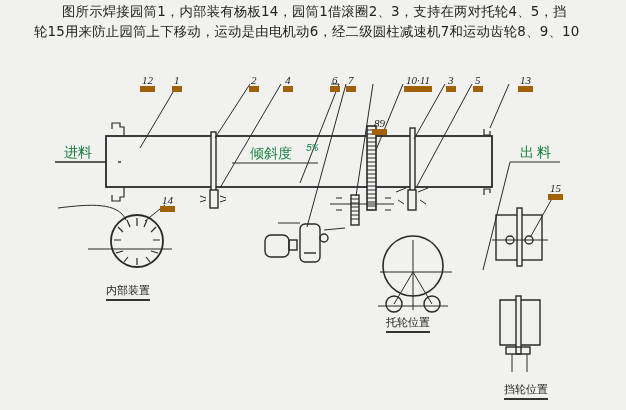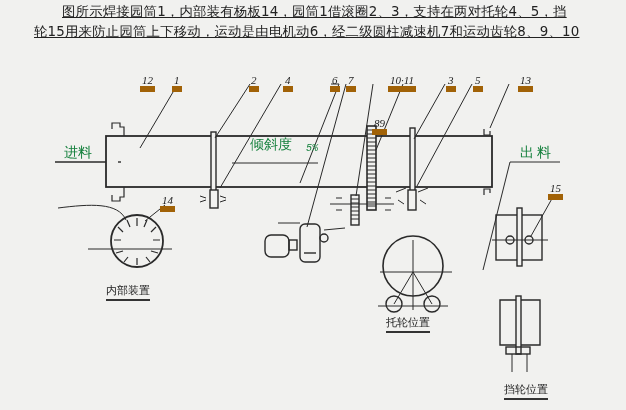--- a/index.html
+++ b/index.html
@@ -1,20 +1,20 @@
 <!DOCTYPE html>
 <html><head>
 <meta charset="utf-8">
 <style>
   html, body { margin:0; padding:0; }
   body { width:626px; height:410px; background:#f1f1ef; overflow:hidden; position:relative;
          font-family: "DejaVu Serif", "Liberation Serif", serif; color:#1e1e1e; }
   .para { position:absolute; left:34px; top:2px; width:580px; font-size:13.4px; line-height:19.5px;
           letter-spacing:0.2px; color:#222; font-family:"DejaVu Sans", "Liberation Sans", sans-serif; }
-  .para .line { white-space:nowrap; display:block;text-decoration:underline; }
+  .para .line { white-space:nowrap; display:block; }
   .para .indent { padding-left:28px; }
   svg { position:absolute; left:0; top:0; }
   .lbl { position:absolute; font-size:11px; font-family:"Liberation Serif", serif; font-style:italic; color:#222;
          border-bottom:6px solid #a16207; line-height:12px; padding:0 2px; }
   .cn { position:absolute; font-size:14px; color:#15803d; font-family:Liberation Mono, monospace; }
   .cap { position:absolute; font-size:11px; color:#222; font-family:"DejaVu Serif", serif; border-bottom:2px solid #333; padding-bottom:1px; }
 </style>
 </head>
 <body>
 
@@ -124,27 +124,27 @@
   </g>
 </svg>
 
 <span class="lbl" style="left:140px;top:74px;">12</span>
 <span class="lbl" style="left:172px;top:74px;">1</span>
 <span class="lbl" style="left:249px;top:74px;">2</span>
 <span class="lbl" style="left:283px;top:74px;">4</span>
 <span class="lbl" style="left:330px;top:74px;">6</span>
 <span class="lbl" style="left:346px;top:74px;">7</span>
 <span class="lbl" style="left:372px;top:74px;margin-top:43px;">89</span>
-<span class="lbl" style="left:388px;top:74px;font-style:italic;">10·11</span>
+<span class="lbl" style="left:404px;top:74px;font-style:italic;">10·11</span>
 <span class="lbl" style="left:446px;top:74px;">3</span>
 <span class="lbl" style="left:473px;top:74px;">5</span>
 <span class="lbl" style="left:510px;top:74px;margin-left:8px;">13</span>
 <span class="lbl" style="left:160px;top:194px;">14</span>
 <span class="lbl" style="left:548px;top:182px;">15</span>
 
 <span class="cn" style="left:64px;top:144px;">进料</span>
-<span class="cn" style="left:250px;top:136px;">倾斜度</span>
+<span class="cn" style="left:250px;top:145px;">倾斜度</span>
 <span class="cn" style="left:306px;top:143px;font-size:10px;font-style:italic;">5%</span>
 <span class="cn" style="left:520px;top:144px;letter-spacing:3px;">出料</span>
 
 <span class="cap" style="left:106px;top:283px;">内部装置</span>
 <span class="cap" style="left:386px;top:315px;">托轮位置</span>
 <span class="cap" style="left:504px;top:382px;">挡轮位置</span>
 
 </body></html>

